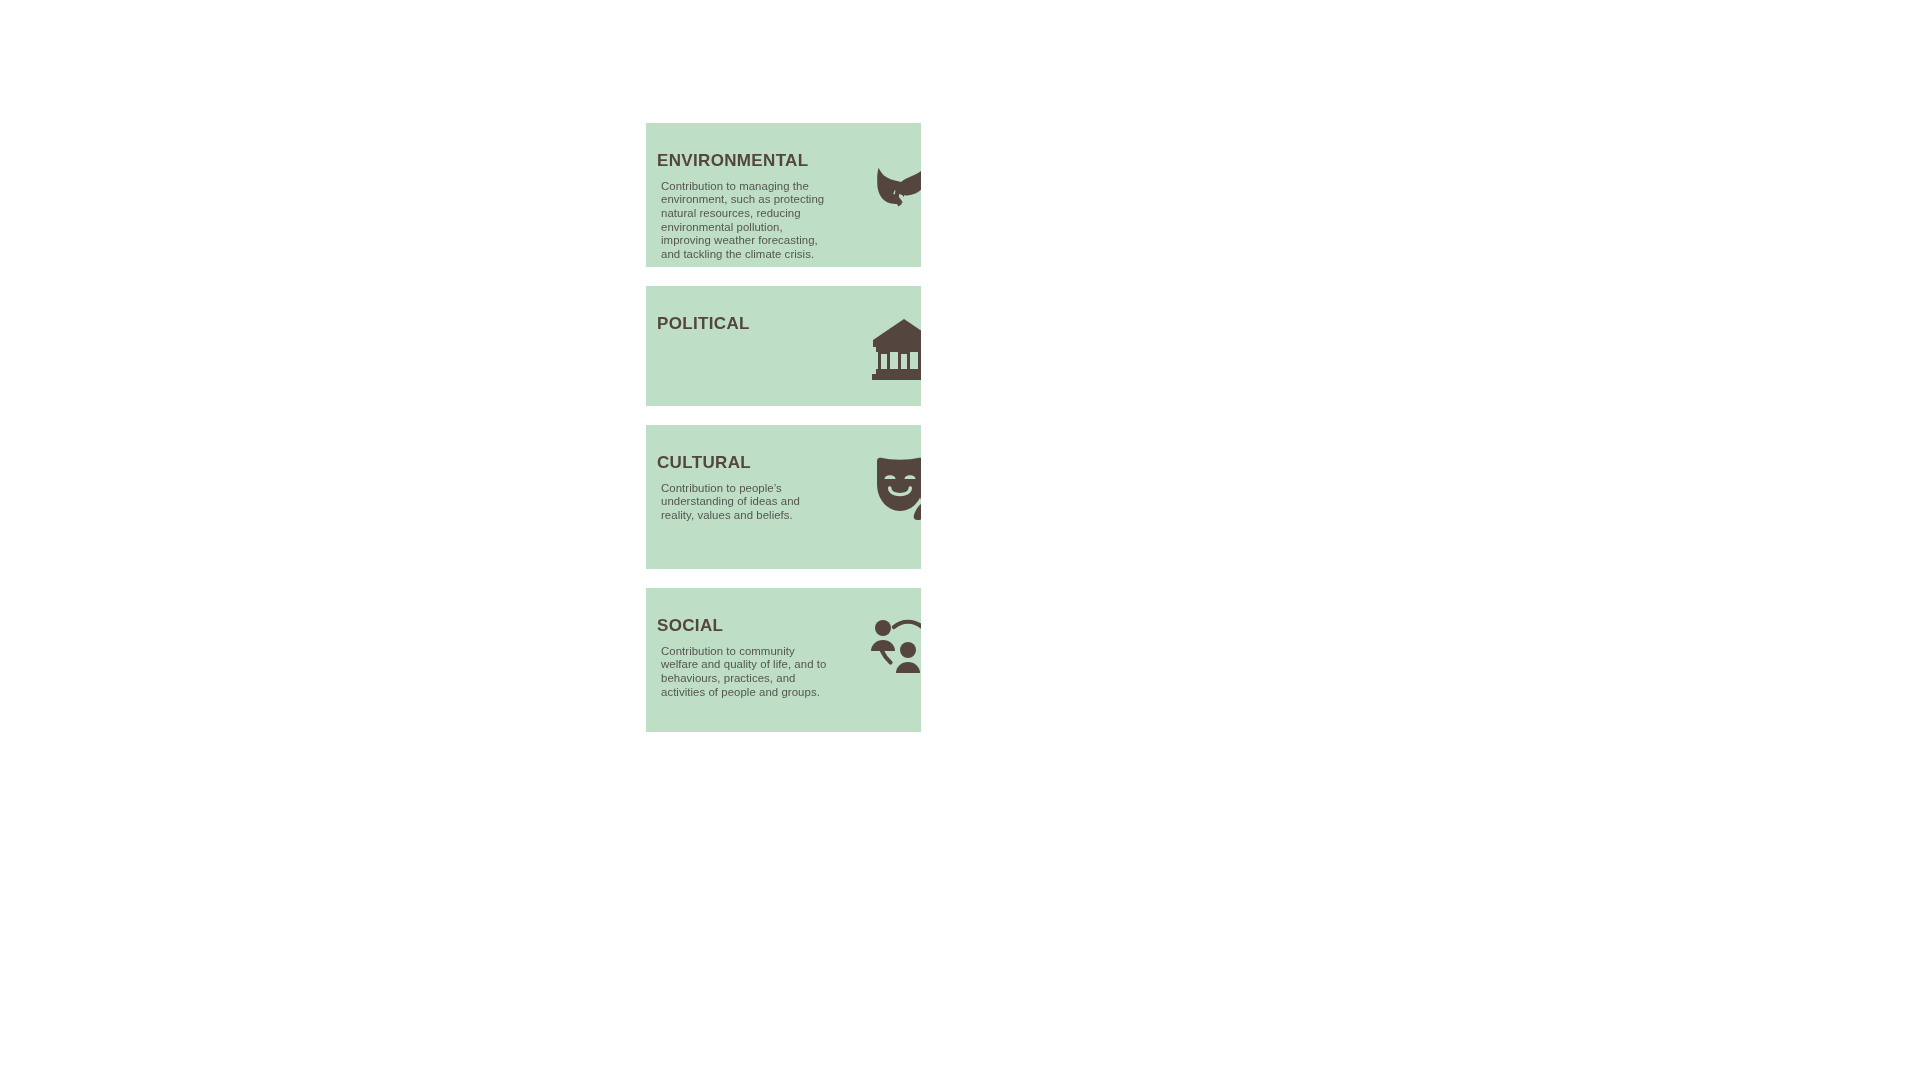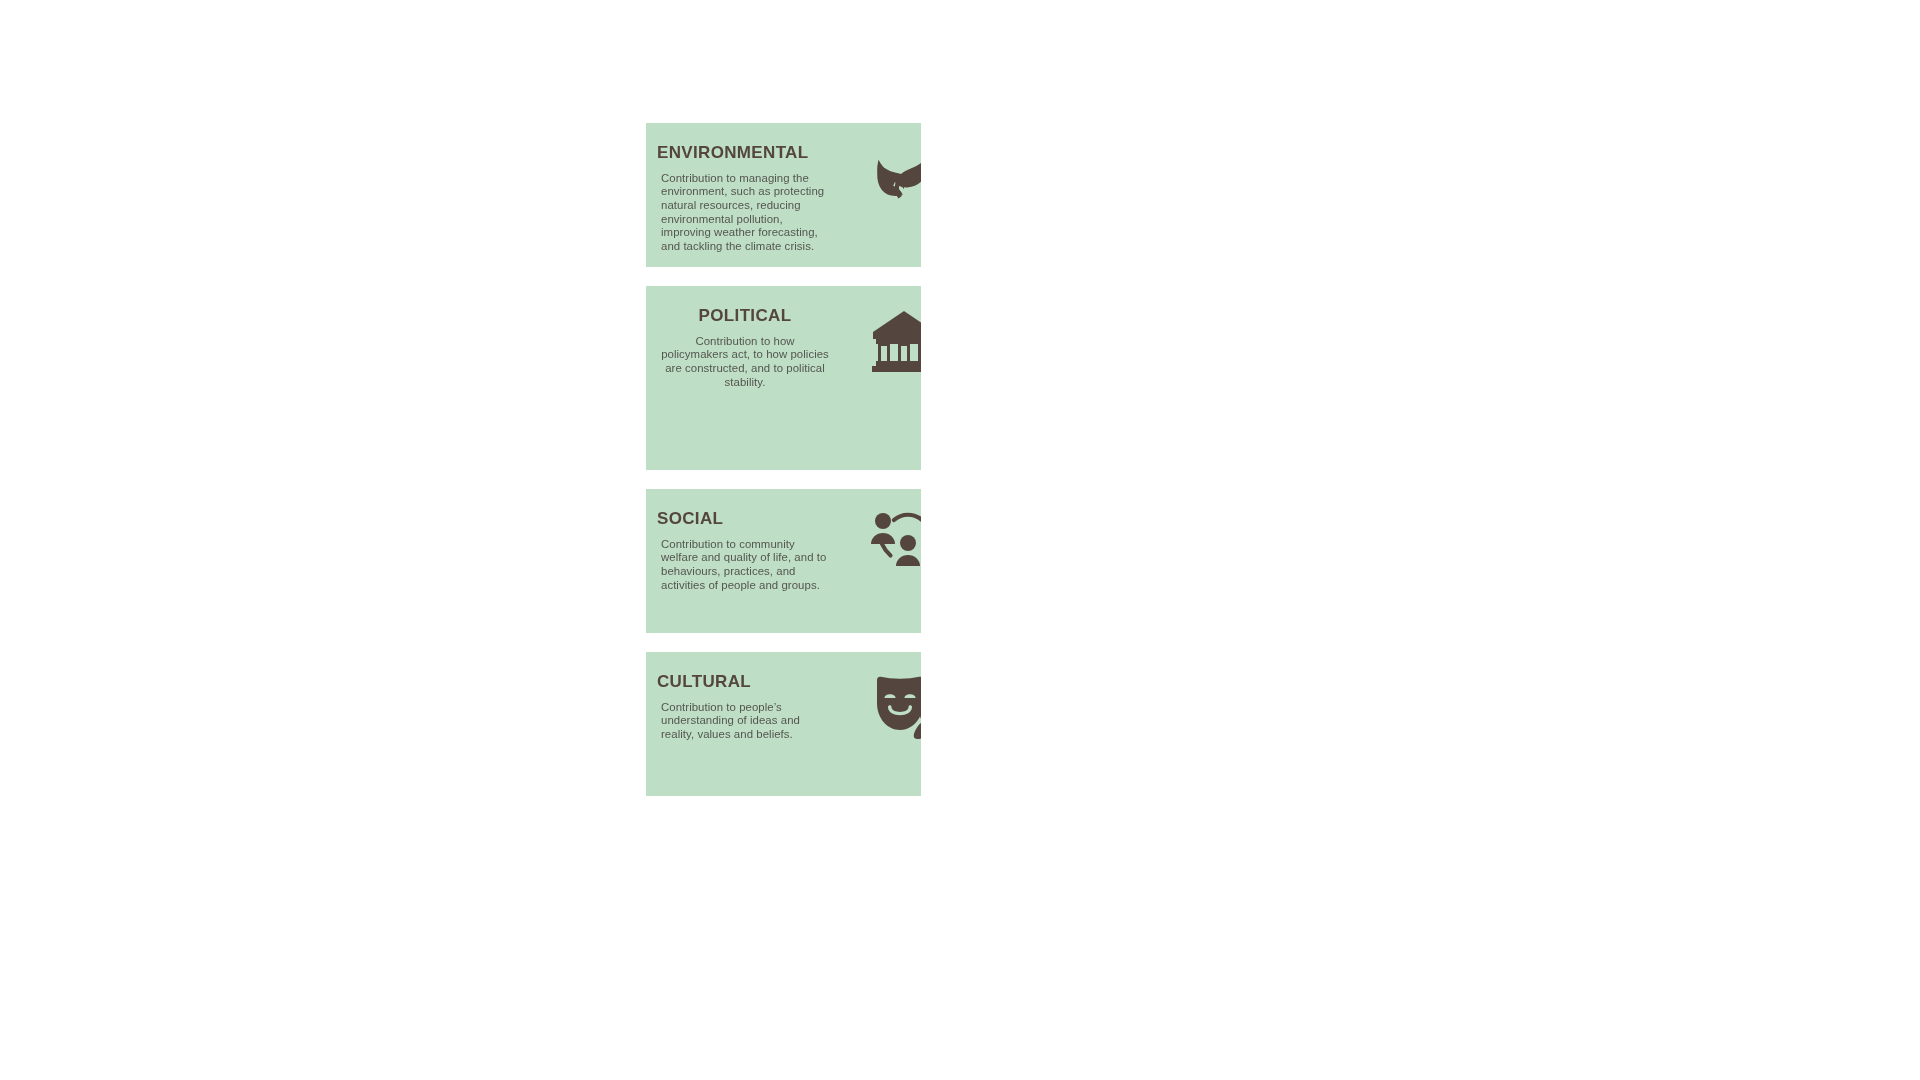--- a/index.html
+++ b/index.html
@@ -30,21 +30,21 @@
     width: 275px;
     display: flex;
     flex-direction: column;
     gap: 19px;
   }
 
   .card {
     position: relative;
     background: #bedfc5;
     box-sizing: border-box;
-    padding: 20px 16px 14px 11px;
+    padding: 28px 16px 14px 11px;
     display: flex;
     flex-direction: row;
     align-items: flex-start;
     justify-content: space-between;
     overflow: hidden;
     gap: 36px;
   }
 
   .card-body {
     flex: 0 0 auto;
@@ -80,21 +80,21 @@
     margin-top: 4px;
     margin-right: 4px;
     display: flex;
     align-items: flex-start;
     justify-content: center;
   }
   .card-icon svg { display: block; }
 
   
   .card--environmental { height: 144px; }
-  .card--political     { height: 184px; text-align: center; }
+  .card--political     { height: 120px; }
   .card--social        { height: 144px; }
   .card--cultural      { height: 144px; }
 
   .card--environmental .card-icon { margin-top: 2px; }
   .card--political .card-icon     { margin-top: 3px; }
   .card--social .card-icon        { margin-top: 2px; width: 78px; }
   .card--cultural .card-icon      { margin-top: 2px; width: 76px; }
 </style>
 </head>
 <body>
@@ -112,39 +112,60 @@
         <svg width="66" height="66" viewBox="0 0 66 66" aria-hidden="true">
           <path fill="#54463f" d="M57.5 6.5c-3.2 10.5-10.6 14.2-18.3 17.2-7.7 3-13.2 7.5-14.9 14.8-1.1 4.9-.2 9.6 2.2 13.6l.9 1.5 3.5-2.6-.9-1.4c-1.6-2.6-2.3-5.6-1.9-8.6 2.4 1.1 5.2 1.6 8.2 1.4 14.9-1.2 23.8-13.1 21.2-35.9z"></path>
           <path fill="#54463f" d="M6.2 26.3c-.3 15.1 7.4 23.2 19.1 22.6 2.4-.1 4.6-.6 6.5-1.5l-1.9-2.8c-1.6-2.3-3.6-3.9-6-5.1l-1.7-.8 1.6-3.4 1.7.8c3 1.4 5.5 3.4 7.5 6.2-.4-5.3 1.1-9.8 4.2-13.5-3-.9-6-1.5-9.1-2.2-8.3-1.8-14.9-3.9-18.4-10l-2.2-3.8-.8 4.3c-.3 1.7-.5 3.4-.5 5.1z" transform="translate(0 2)"></path>
         </svg>
       </div>
     </div>
 
     <div class="card card--political">
       <div class="card-body">
         <h2 class="card-title">POLITICAL</h2>
-        <p class="card-desc">Contribution to how policymakers act, to how policies are constructed, and to political stability.</p>
       </div>
       <div class="card-icon">
         <svg width="66" height="64" viewBox="0 0 66 64" aria-hidden="true">
 
           <path fill="#54463f" d="M33 2 L64 23 L64 30 L2 30 L2 23 Z"></path>
 
           <rect fill="#54463f" x="5" y="30" width="56" height="5"></rect>
 
           <rect fill="#54463f" x="7" y="35" width="12" height="19"></rect>
           <rect fill="#54463f" x="27" y="35" width="12" height="19"></rect>
           <rect fill="#54463f" x="47" y="35" width="12" height="19"></rect>
 
           <rect fill="#bedfc5" x="10" y="37" width="6" height="15"></rect>
           <rect fill="#bedfc5" x="30" y="37" width="6" height="15"></rect>
           <rect fill="#bedfc5" x="50" y="37" width="6" height="15"></rect>
 
           <rect fill="#54463f" x="5" y="52" width="56" height="5"></rect>
           <rect fill="#54463f" x="1" y="57" width="64" height="6"></rect>
+        </svg>
+      </div>
+    </div>
+
+    <div class="card card--cultural">
+      <div class="card-body">
+        <h2 class="card-title">CULTURAL</h2>
+        <p class="card-desc">Contribution to people’s understanding of ideas and reality, values and beliefs.</p>
+      </div>
+      <div class="card-icon">
+        <svg width="72" height="68" viewBox="0 0 72 68" aria-hidden="true">
+
+          <path fill="#54463f" d="M6 6 C6 3.5 7.5 2.2 10 2.8 C20 5.4 38 5.4 48 2.8 C50.5 2.2 52 3.5 52 6 L52 29 C52 45 41 56 29 56 C17 56 6 45 6 29 Z"></path>
+
+          <path fill="#bedfc5" d="M13.5 24 C13.5 19 24.5 19 24.5 24 Z"></path>
+          <path fill="#bedfc5" d="M33.5 24 C33.5 19 44.5 19 44.5 24 Z"></path>
+
+          <path fill="#bedfc5" d="M17 33 C17 44 41 44 41 33 C41 30.5 37.5 30.5 37.5 33 C37.5 39.5 20.5 39.5 20.5 33 C20.5 30.5 17 30.5 17 33 Z"></path>
+
+          <rect fill="#54463f" x="54.5" y="22" width="11" height="27" rx="5.5" transform="rotate(40 60 35)"></rect>
+
+          <path fill="#54463f" d="M47 52 C51 46.5 57 47 59.5 50 C62 53 60.5 58.5 55 62 C50.5 65 45.5 66 43.5 64 C41.5 62 43.5 57 47 52 Z"></path>
         </svg>
       </div>
     </div>
 
     <div class="card card--social">
       <div class="card-body">
         <h2 class="card-title">SOCIAL</h2>
         <p class="card-desc">Contribution to community welfare and quality of life, and to behaviours, practices, and activities of people and groups.</p>
       </div>
       <div class="card-icon">
@@ -161,36 +182,14 @@
 
           <circle fill="#54463f" cx="62" cy="10" r="8"></circle>
           <path fill="#54463f" d="M50 33 a12 11 0 0 1 24 0 z"></path>
 
           <circle fill="#54463f" cx="37" cy="32" r="8"></circle>
           <path fill="#54463f" d="M25 55 a12 11 0 0 1 24 0 z"></path>
         </svg>
       </div>
     </div>
 
-    <div class="card card--cultural">
-      <div class="card-body">
-        <h2 class="card-title">CULTURAL</h2>
-        <p class="card-desc">Contribution to people’s understanding of ideas and reality, values and beliefs.</p>
-      </div>
-      <div class="card-icon">
-        <svg width="72" height="68" viewBox="0 0 72 68" aria-hidden="true">
-
-          <path fill="#54463f" d="M6 6 C6 3.5 7.5 2.2 10 2.8 C20 5.4 38 5.4 48 2.8 C50.5 2.2 52 3.5 52 6 L52 29 C52 45 41 56 29 56 C17 56 6 45 6 29 Z"></path>
-
-          <path fill="#bedfc5" d="M13.5 24 C13.5 19 24.5 19 24.5 24 Z"></path>
-          <path fill="#bedfc5" d="M33.5 24 C33.5 19 44.5 19 44.5 24 Z"></path>
-
-          <path fill="#bedfc5" d="M17 33 C17 44 41 44 41 33 C41 30.5 37.5 30.5 37.5 33 C37.5 39.5 20.5 39.5 20.5 33 C20.5 30.5 17 30.5 17 33 Z"></path>
-
-          <rect fill="#54463f" x="54.5" y="22" width="11" height="27" rx="5.5" transform="rotate(40 60 35)"></rect>
-
-          <path fill="#54463f" d="M47 52 C51 46.5 57 47 59.5 50 C62 53 60.5 58.5 55 62 C50.5 65 45.5 66 43.5 64 C41.5 62 43.5 57 47 52 Z"></path>
-        </svg>
-      </div>
-    </div>
-
   </div>
 </div>
 
 </body></html>

